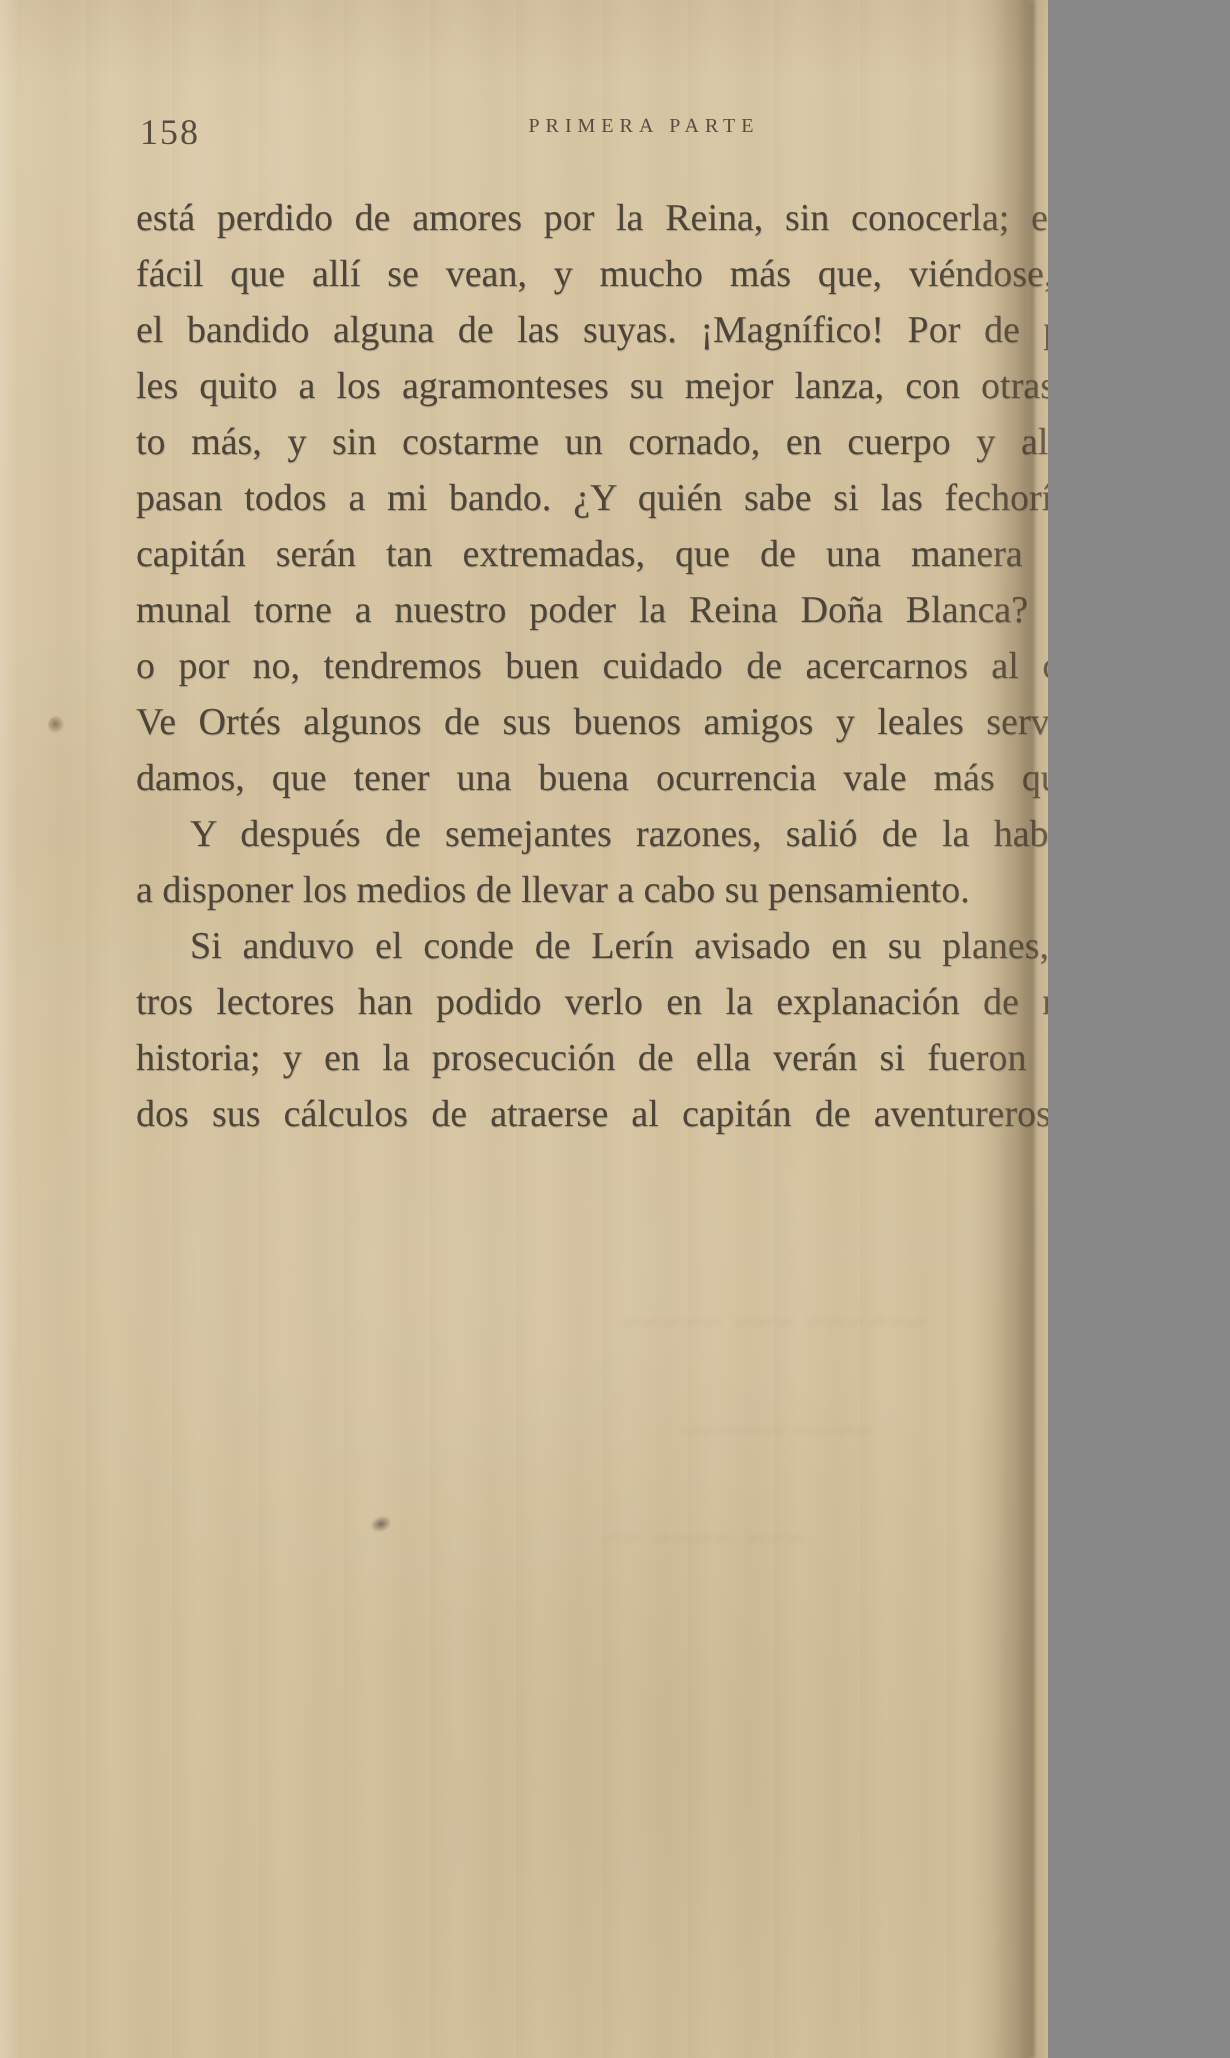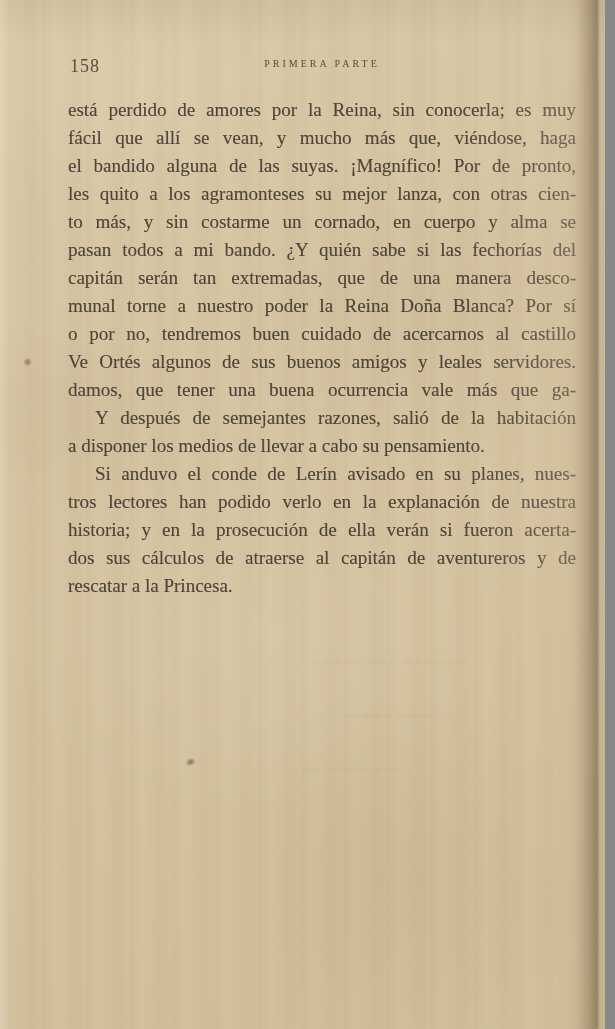--- a/index.html
+++ b/index.html
@@ -2,21 +2,21 @@
 <html style="--paper: #d5c3a0; --ink: #4d453a; --ink-header: #564d40;"><head>
 <meta charset="utf-8">
 <style>
   html, body {
     margin: 0;
     padding: 0;
     background: #888;
   }
   .page {
     position: relative;
-    width: 605px;
+    width: 524px;
     height: 1029px;
     overflow: hidden;
     background-color: var(--paper, #d5c3a0);
     background-image:
       
       radial-gradient(ellipse 260px 180px at 22% 8%, rgba(255,250,235,0.10), rgba(255,250,235,0) 70%),
       radial-gradient(ellipse 300px 240px at 70% 30%, rgba(120,98,62,0.06), rgba(120,98,62,0) 70%),
       radial-gradient(ellipse 340px 260px at 40% 62%, rgba(255,248,230,0.07), rgba(255,248,230,0) 70%),
       radial-gradient(ellipse 280px 300px at 65% 85%, rgba(115,94,60,0.07), rgba(115,94,60,0) 70%),
       radial-gradient(ellipse 200px 140px at 12% 40%, rgba(120,98,62,0.05), rgba(120,98,62,0) 70%),
@@ -158,21 +158,20 @@
       <div class="line">munal torne a nuestro poder la Reina Doña Blanca? Por sí</div>
       <div class="line">o por no, tendremos buen cuidado de acercarnos al castillo</div>
       <div class="line">Ve Ortés algunos de sus buenos amigos y leales servidores.</div>
       <div class="line">damos, que tener una buena ocurrencia vale más que ga-</div>
       <div class="line indent">Y después de semejantes razones, salió de la habitación</div>
       <div class="line last">a disponer los medios de llevar a cabo su pensamiento.</div>
       <div class="line indent">Si anduvo el conde de Lerín avisado en su planes, nues-</div>
       <div class="line">tros lectores han podido verlo en la explanación de nuestra</div>
       <div class="line">historia; y en la prosecución de ella verán si fueron acerta-</div>
       <div class="line">dos sus cálculos de atraerse al capitán de aventureros y de</div>
-      <div class="line last">rescatar a la Princesa.</div>
     </div>
 
   <div class="right-fade"></div>
 
   <div class="ghost ghost1">~~~~~~ ~~~ ~~~~~</div>
   <div class="ghost ghost2">~~~~ ~~~~~</div>
   <div class="ghost ghost3">~~~ ~~~~ ~~</div>
 
   <div class="speck speck1"></div>
   <div class="speck speck2"></div>

